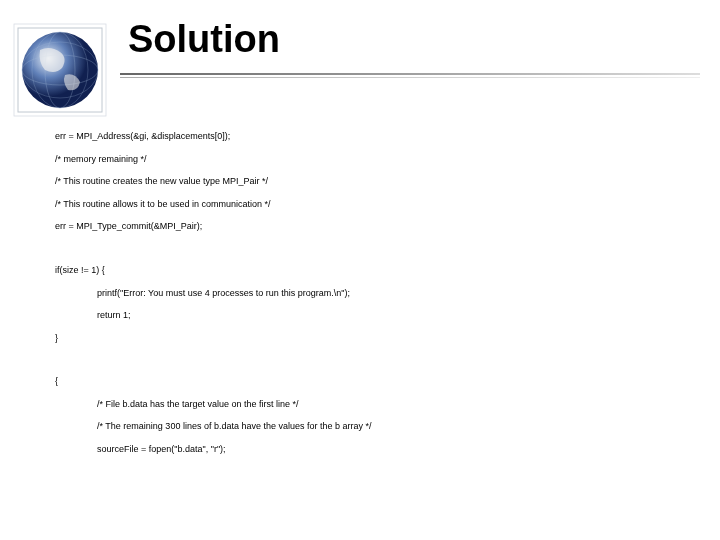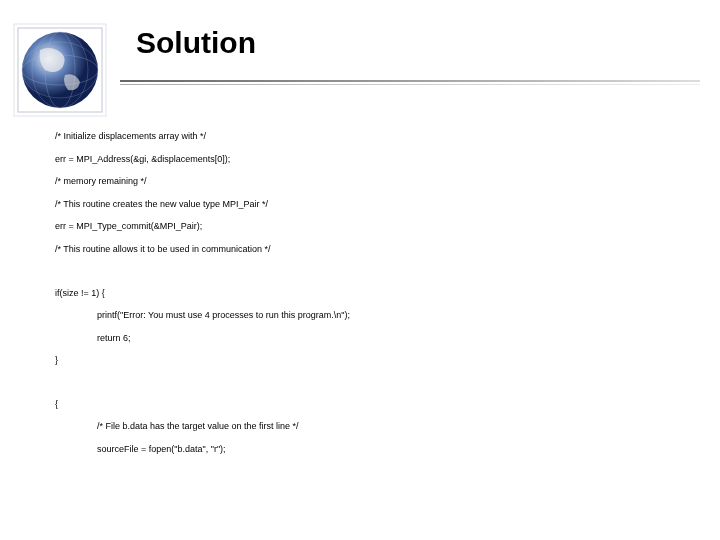--- a/index.html
+++ b/index.html
@@ -23,24 +23,24 @@
     width: 100%;
     height: 100%;
   }
   .title-area {
     position: absolute;
     top: 10px;
     left: 120px;
     right: 20px;
   }
   .title {
-    font-size: 30px;
+    font-size: 38px;
     font-weight: bold;
     color: #000;
-    margin: 16px;
+    margin: 8px;
     padding: 0 0 4px 0;
   }
   .title-underline {
     height: 2px;
     background: linear-gradient(to right, #666 0%, #999 45%, #ddd 100%);
     margin-top: 2px;
   }
   .title-underline2 {
     height: 1px;
     background: linear-gradient(to right, #aaa 0%, #ccc 45%, #eee 100%);
@@ -83,34 +83,34 @@
   </svg>
 </div>
 
 <div class="title-area">
   <h1 class="title">Solution</h1>
   <div class="title-underline"></div>
   <div class="title-underline2"></div>
 </div>
 
 <div class="content">
-<div>/* Initialize displacements array with */</div>
 <div>err = MPI_Address(&amp;gi, &amp;displacements[0]);</div>
 <div>/* memory remaining */</div>
 <div>/* This routine creates the new value type MPI_Pair */</div>
+<div>/* This routine allows it to be used in communication */</div>
 <div>err = MPI_Type_commit(&amp;MPI_Pair);</div>
-<div>/* This routine allows it to be used in communication */</div>
 <div class="blank"></div>
 <div>if(size != 1) {</div>
 <div class="indent1">printf("Error: You must use 4 processes to run this program.\n");</div>
-<div class="indent1">return 6;</div>
+<div class="indent1">return 1;</div>
 <div>}</div>
 <div class="blank"></div>
 <div>{</div>
 <div class="indent1">/* File b.data has the target value on the first line */</div>
+<div class="indent1">/* The remaining 300 lines of b.data have the values for the b array */</div>
 <div class="indent1">sourceFile = fopen("b.data", "r");</div>
 
 
 
 
 
 
 
 
 

